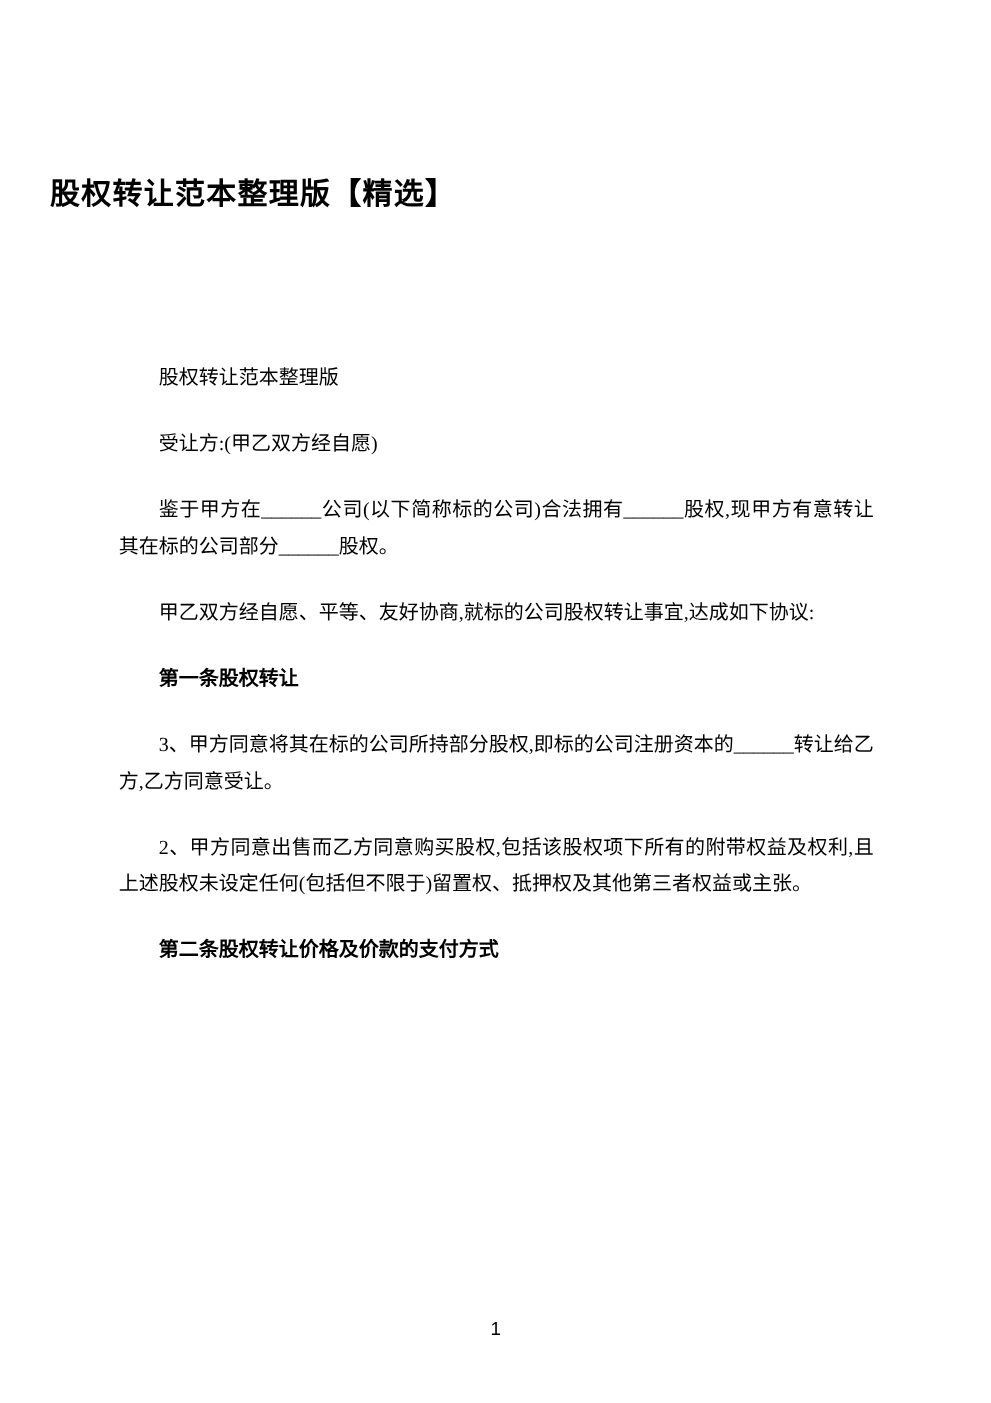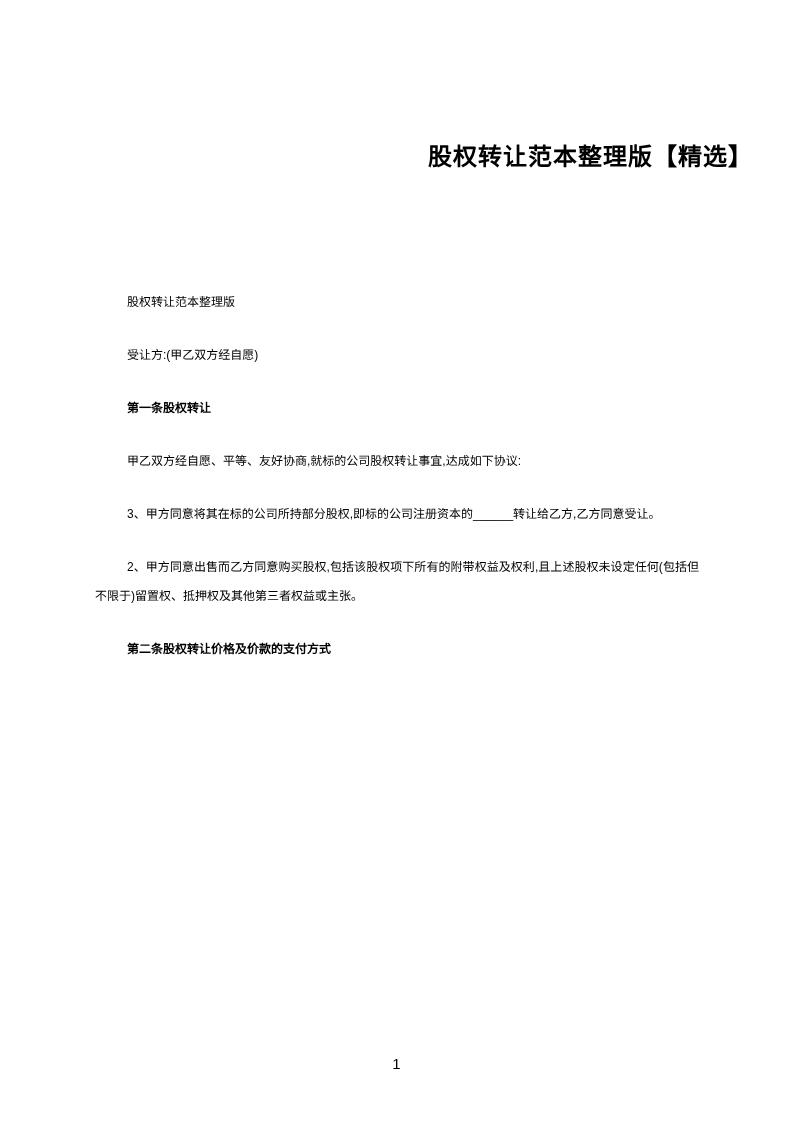--- a/index.html
+++ b/index.html
@@ -15,37 +15,39 @@
     margin: 0 auto;
     background: #ffffff;
     color: #000000;
     font-family: "Liberation Sans", "DejaVu Sans", sans-serif;
     overflow: hidden;
     box-sizing: border-box;
   }
   .doc-title {
     margin: 0;
     padding: 141px 40px 0 40px;
-    text-align: right;
+    text-align: left;
     font-size: 24px;
     line-height: 31px;
     font-weight: 700;
     letter-spacing: 1px;
+    font-family: Liberation Serif, serif;
   }
   .doc-body {
     margin: 116px 94px 0 95px; 
   }
   .para {
     margin: 0 0 24px 0;
-    font-size: 12px;
+    font-size: 16px;
     line-height: 29px;
     text-align: justify;
     text-indent: 32px; 
     word-break: break-all;
     font-weight: 400;
+    font-family: Liberation Serif, serif;
   }
   .para.heading {
     font-weight: 700;
   }
   .page-number {
     position: absolute;
     left: 0;
     right: 0;
     bottom: 49px;
     text-align: center;
@@ -57,22 +59,23 @@
 </head>
 <body>
 
 <div class="page">
 
   <h1 class="doc-title">股权转让范本整理版【精选】</h1>
 
   <div class="doc-body">
     <p class="para">股权转让范本整理版</p>
     <p class="para">受让方:(甲乙双方经自愿)</p>
+    <p class="para">鉴于甲方在______公司(以下简称标的公司)合法拥有______股权,现甲方有意转让其在标的公司部分______股权。</p>
+    <p class="para">甲乙双方经自愿、平等、友好协商,就标的公司股权转让事宜,达成如下协议:</p>
     <p class="para heading">第一条股权转让</p>
-    <p class="para">甲乙双方经自愿、平等、友好协商,就标的公司股权转让事宜,达成如下协议:</p>
     <p class="para">3、甲方同意将其在标的公司所持部分股权,即标的公司注册资本的______转让给乙方,乙方同意受让。</p>
     <p class="para">2、甲方同意出售而乙方同意购买股权,包括该股权项下所有的附带权益及权利,且上述股权未设定任何(包括但不限于)留置权、抵押权及其他第三者权益或主张。</p>
     <p class="para heading">第二条股权转让价格及价款的支付方式</p>
   </div>
 
   <div class="page-number">1</div>
 
 </div>
 
 </body></html>

